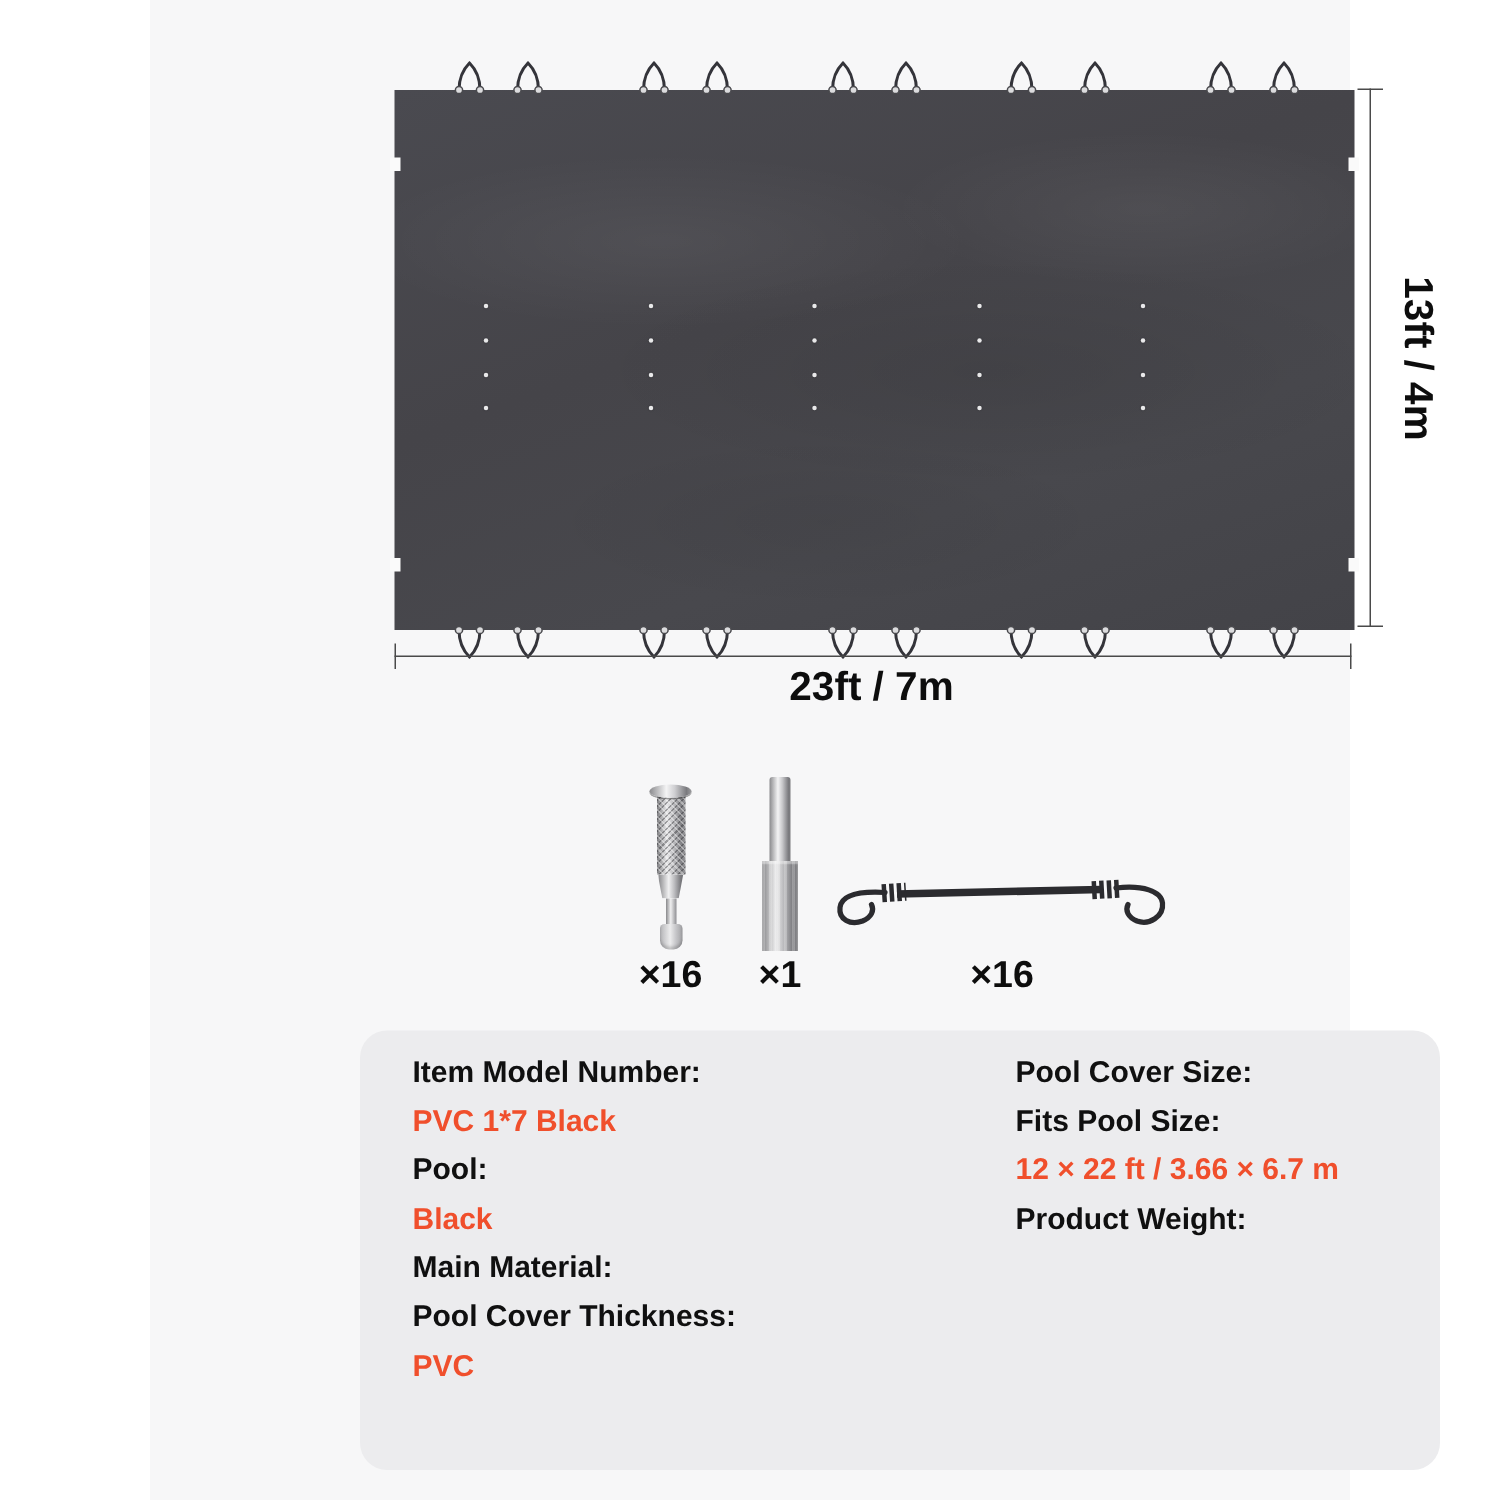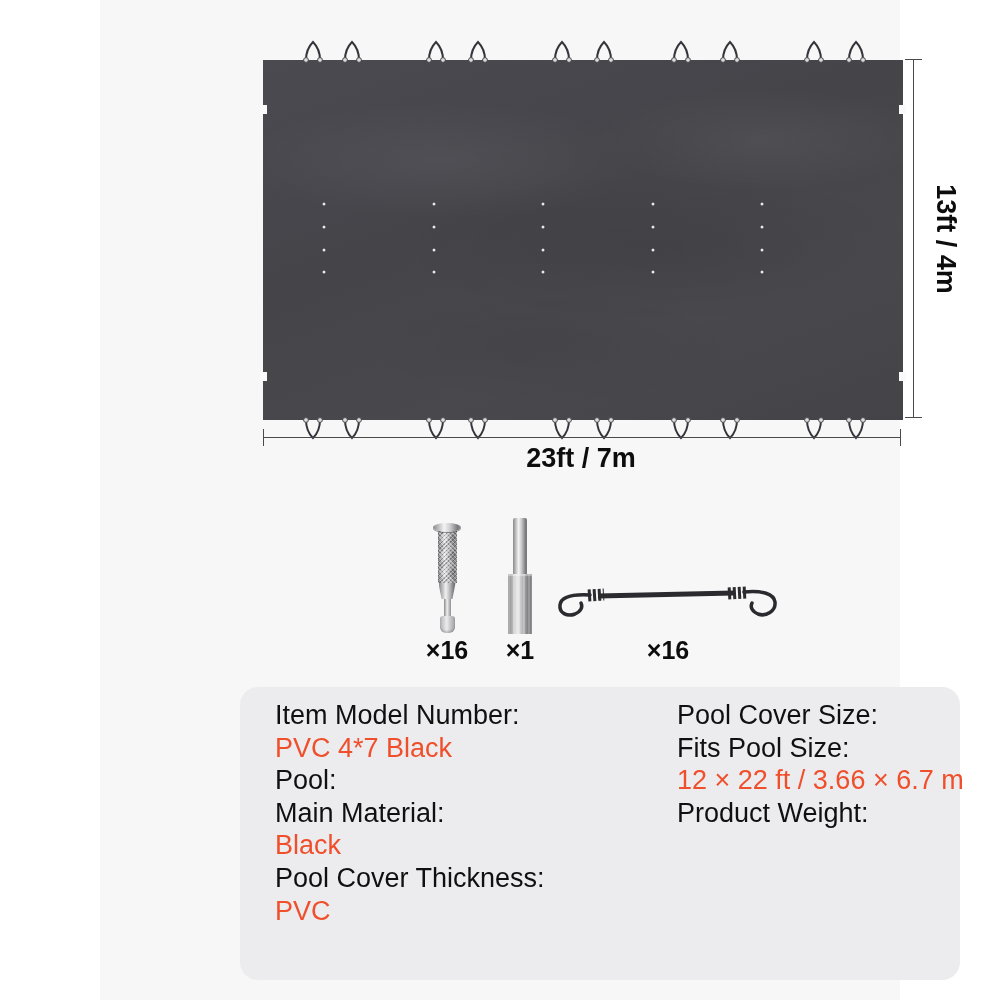--- a/index.html
+++ b/index.html
@@ -66,21 +66,21 @@
     box-shadow:inset 0 2px 1px rgba(255,255,255,.4);}
   .bungee{position:absolute;left:452px;top:580px;width:230px;height:46px;}
   
   .panel{
     position:absolute;left:140px;top:687px;width:720px;height:293px;
     background:var(--panel,#ececee);border-radius:18px;
   }
   .col{position:absolute;top:12px;}
   .col-left{left:35px;}
   .col-right{left:437px;}
-  .srow{line-height:32.6px;font-size:27px;font-weight:normal;white-space:nowrap;}
+  .srow{line-height:32.6px;font-size:20px;font-weight:bold;white-space:nowrap;}
   .srow.lab{color:#101010;}
   .srow.val{color:var(--accent,#F04F2C);}
 </style>
 </head>
 <body style="--accent: #F04F2C; --canvas: #f7f7f8; --panel: #ececee;">
 
 <div class="canvas">
 
   <div class="cover">
       <div class="loop top" style="left: 7.8%;"><svg viewBox="0 0 24 24" width="24" height="24">
@@ -232,24 +232,24 @@
     <path d="M38 15 C20 14 9 17 8 25 C7 33 15 37 23 34 C29 31.5 31 27 29 23" stroke="#2b2b2f" stroke-width="3.5" fill="none" stroke-linecap="round"></path>
     <path d="M192 12 C210 10 222 14 223 22 C224 31 214 37 206 34 C200 31.5 198 27 200 23" stroke="#2b2b2f" stroke-width="3.5" fill="none" stroke-linecap="round"></path>
   </svg>
   <div class="acc-label" style="left:347px">×16</div>
   <div class="acc-label" style="left:420px">×1</div>
   <div class="acc-label" style="left:568px">×16</div>
 
   <div class="panel">
     <div class="col col-left">
       <div class="srow lab">Item Model Number:</div>
-      <div class="srow val">PVC 4*7 Black</div>
+      <div class="srow val">PVC 1*7 Black</div>
       <div class="srow lab">Pool:</div>
+      <div class="srow val">Black</div>
       <div class="srow lab">Main Material:</div>
-      <div class="srow val">Black</div>
       <div class="srow lab">Pool Cover Thickness:</div>
       <div class="srow val">PVC</div>
     </div>
     <div class="col col-right">
       <div class="srow lab">Pool Cover Size:</div>
       <div class="srow lab">Fits Pool Size:</div>
       <div class="srow val">12 × 22 ft / 3.66 × 6.7 m</div>
       <div class="srow lab">Product Weight:</div>
     </div>
   </div>

